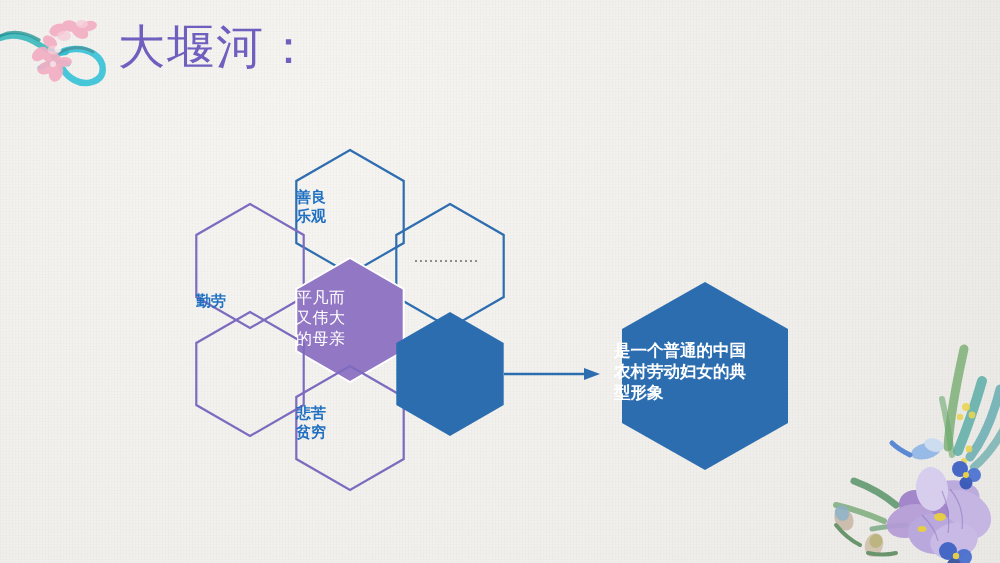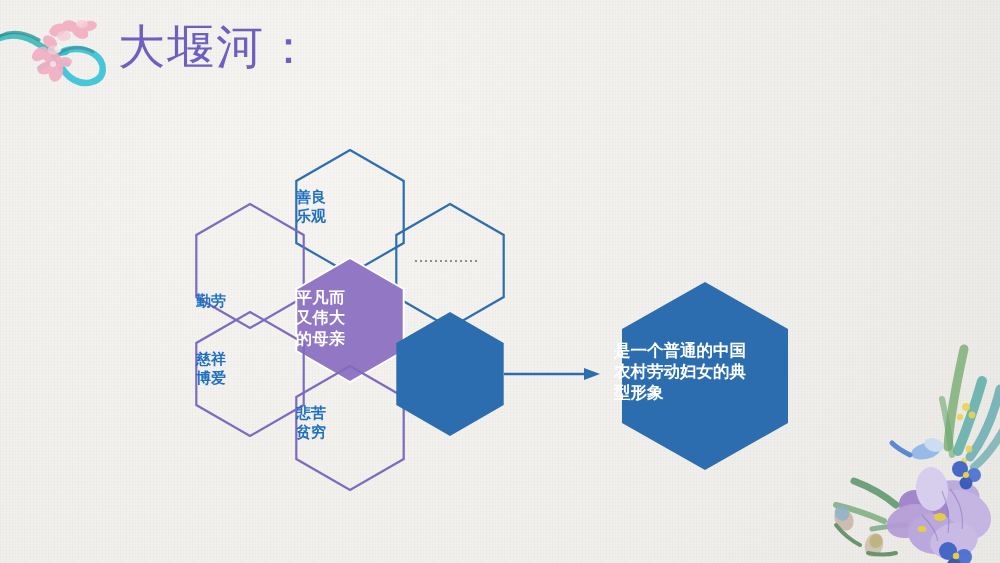--- a/index.html
+++ b/index.html
@@ -55,21 +55,21 @@
   }
   .hex-label {
     position: absolute;
     font-weight: bold;
     line-height: 1.28;
     white-space: pre-line;
     pointer-events: none;
     font-family: "DejaVu Sans", "Liberation Sans", sans-serif;
   }
   .hex-label.small  { font-size: 15px; }
-  .hex-label.center { font-size: 16px; font-weight: bold; letter-spacing: .5px; }
+  .hex-label.center { font-size: 16px; font-weight: normal; letter-spacing: .5px; }
   .hex-label.result { font-size: 16.5px; }
 
   .lbl-blue   { color: #1f6fc2; }
   .lbl-white  { color: #ffffff; }
 
   
   #dots-row {
     position: absolute;
     left: 415px;
     top: 260px;
@@ -166,22 +166,20 @@
       <i></i>
       <i></i>
       <i></i>
       <i></i>
   </div>
 
   <div class="hex-label center lbl-white" style="left:296px; top:288px; width:108px;">平凡而
 又伟大
 的母亲</div>
 
-  <div class="hex-label small lbl-blue" style="left:196px; top:350px; width:108px;">慈祥
-博爱</div>
 
   <div class="hex-label result lbl-white" style="left:614px; top:340px; width:182px;">是一个普通的中国
 农村劳动妇女的典
 型形象</div>
 
   <div class="hex-label small lbl-blue" style="left:296px; top:404px; width:108px;">悲苦
 贫穷</div>
 
   <svg class="deco" id="deco-bottomright" viewBox="0 0 190 240">
     <g>

